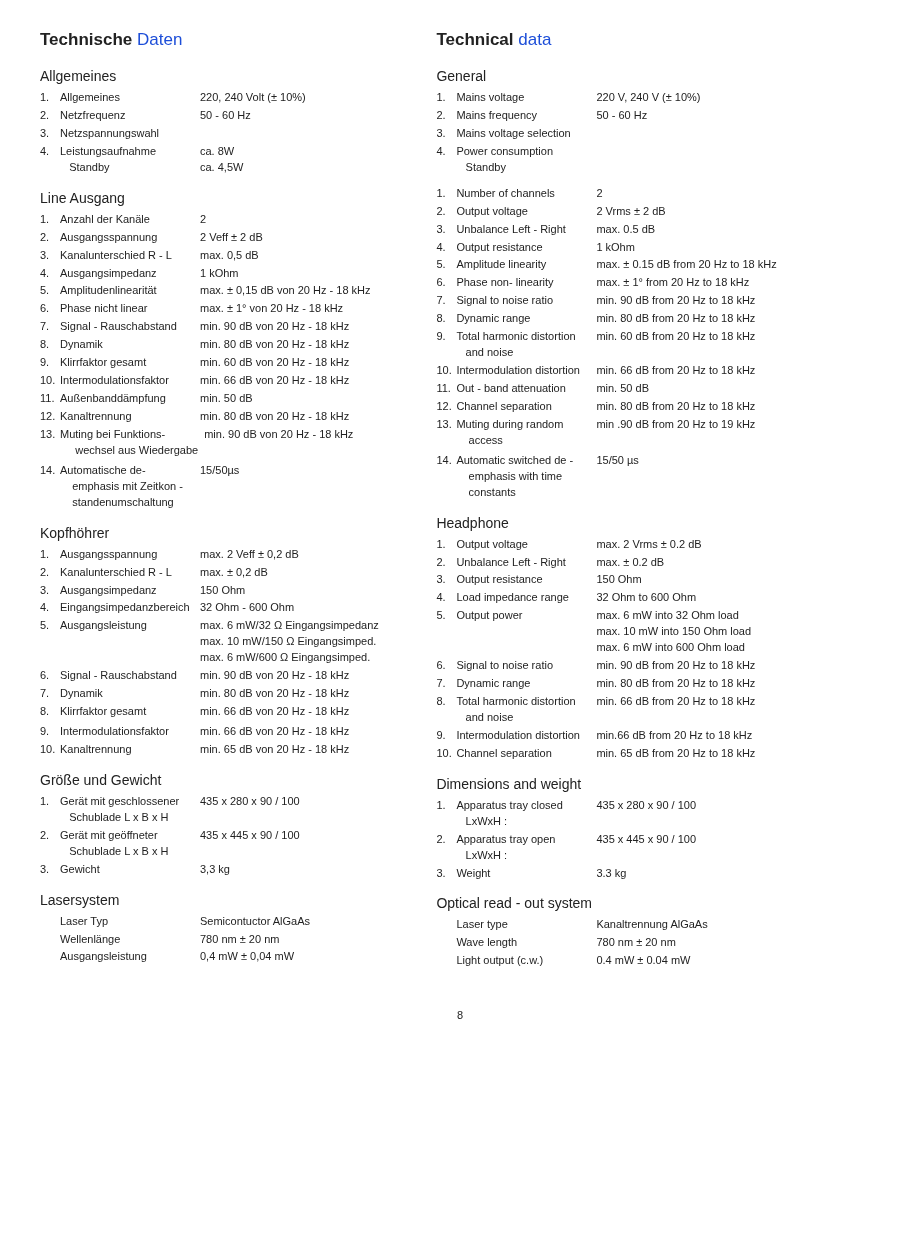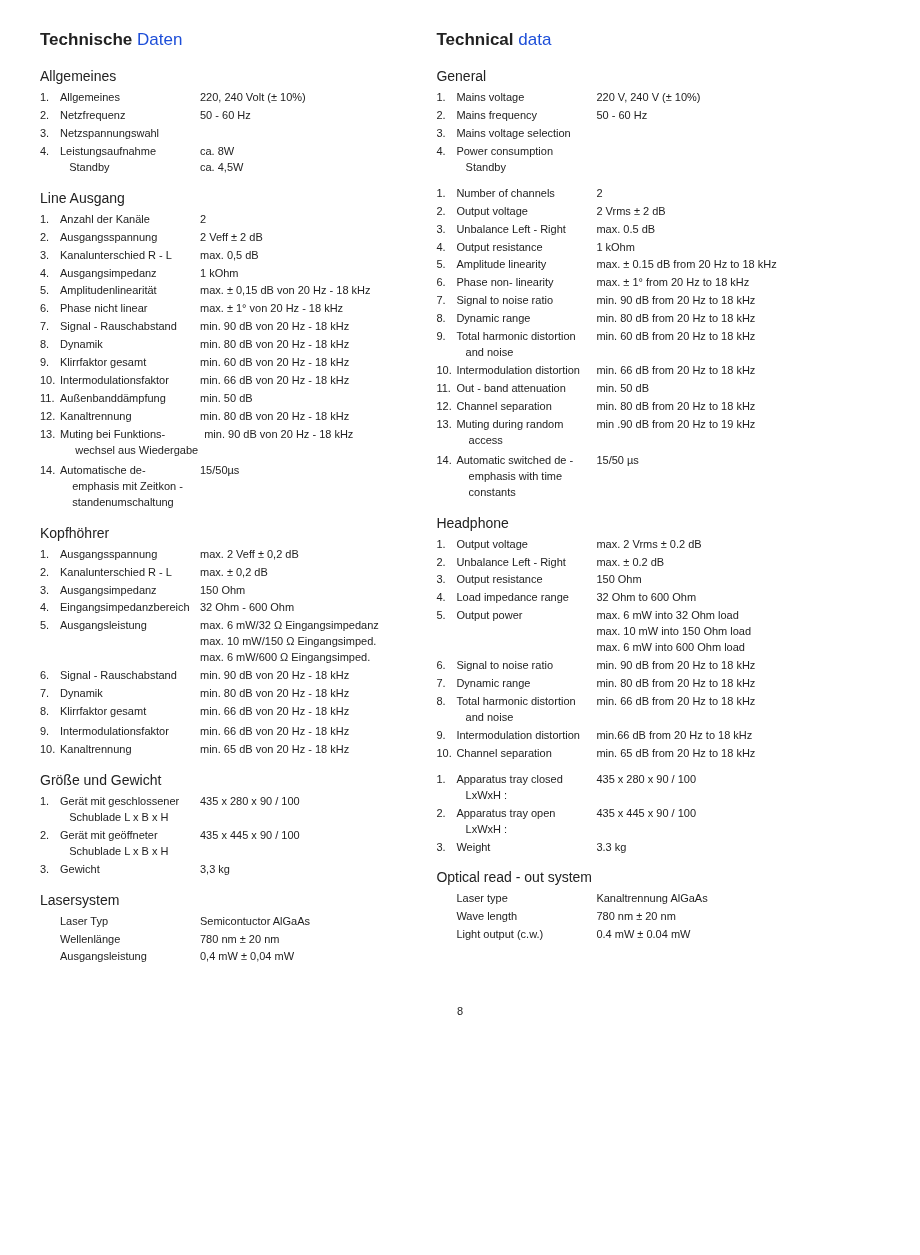--- a/index.html
+++ b/index.html
@@ -433,20 +433,21 @@
         </li>
         <li>
           <span class="item-num">10.</span>
           <span class="item-label">Channel separation</span>
           <span class="item-value">min. 65 dB from 20 Hz to 18 kHz</span>
         </li>
       </ul>
     </div>
 
     <div class="spec-block">
+      <div class="section-heading">Dimensions and weight</div>
       <ul class="spec-list">
         <li style="align-items:flex-start;">
           <span class="item-num">1.</span>
           <span class="item-label">Apparatus tray closed<br>&nbsp;&nbsp;&nbsp;LxWxH :</span>
           <span class="item-value">435 x 280 x 90 / 100</span>
         </li>
         <li style="align-items:flex-start;">
           <span class="item-num">2.</span>
           <span class="item-label">Apparatus tray open<br>&nbsp;&nbsp;&nbsp;LxWxH :</span>
           <span class="item-value">435 x 445 x 90 / 100</span>

